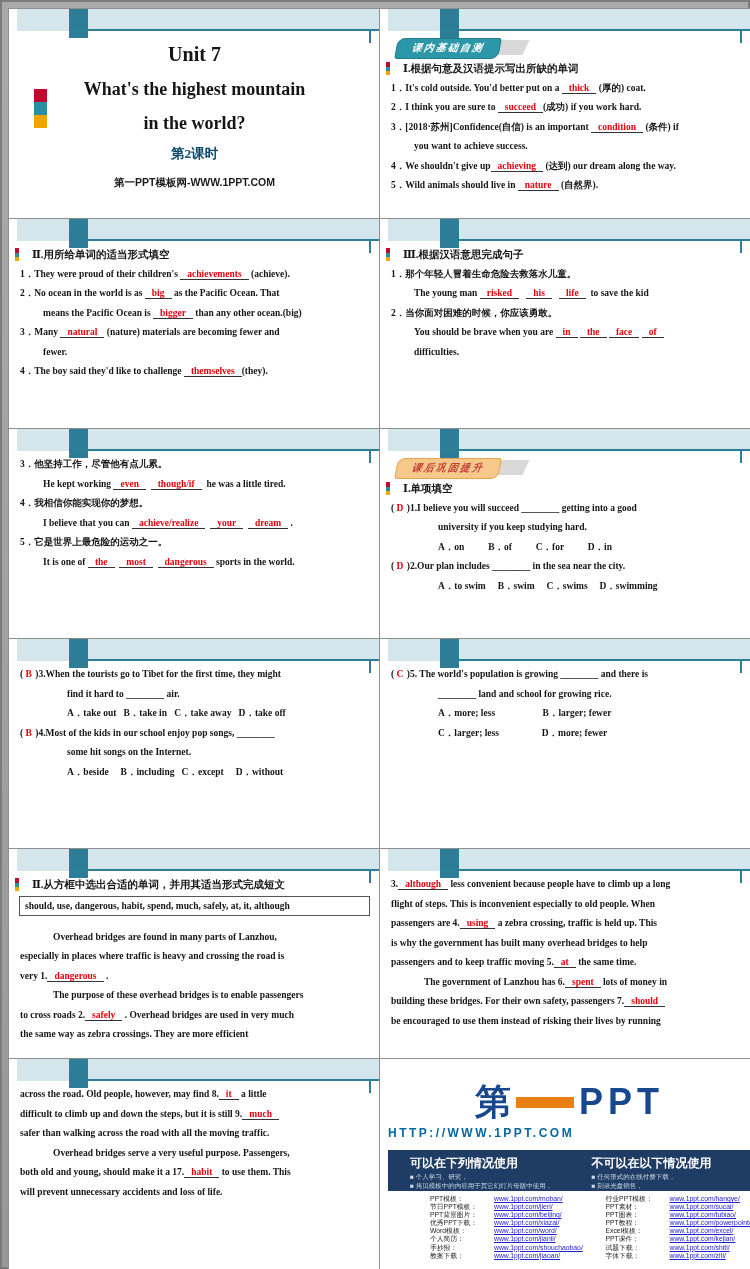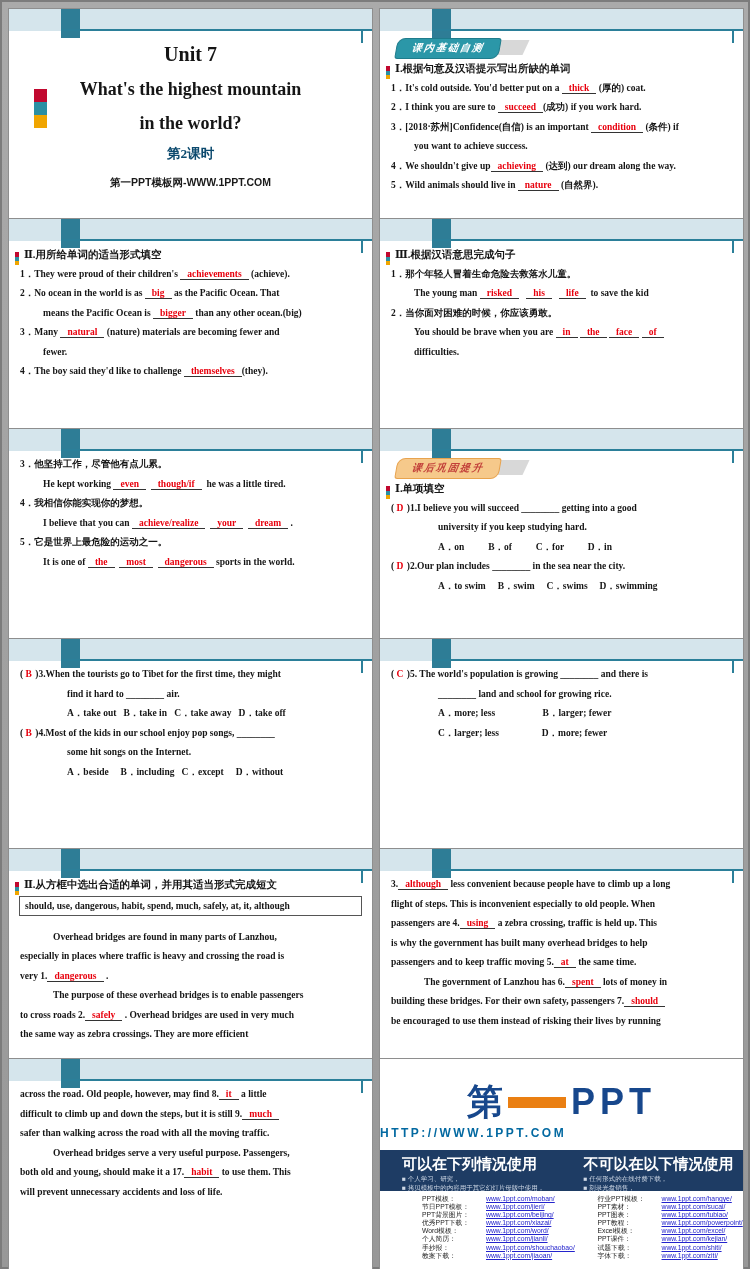--- a/index.html
+++ b/index.html
@@ -3,32 +3,32 @@
 <meta charset="utf-8">
 <style>
   html,body{margin:0;padding:0;}
   body{width:750px;height:1269px;background:#9d9d9d;font-family:"Liberation Serif","DejaVu Serif",serif;}
   .frame{width:750px;height:1269px;box-sizing:border-box;border:2px solid #7c7c7c;
          background:linear-gradient(180deg,#aaaaaa,#989898);}
   .board{display:grid;grid-template-columns:363px 363px;grid-auto-rows:200px;
          gap:10px 8px;padding:7px;}
   
   .slide{width:363px;height:238px;background:#fff;position:relative;overflow:hidden;
-         box-shadow:0 0 0 1px #8e8e8e;}
+         box-shadow:0 0 0 1px #8e8e8e;padding-left:8px;}
   .s-head{height:22px;background:#d5e5ec;position:relative;}
   .s-head .tab{position:absolute;left:52px;top:0;width:19px;height:29px;background:#2e7d96;}
   .s-head .hline{position:absolute;left:52px;right:0;bottom:0;height:2px;background:#2b7f99;}
   .s-head .rtick{position:absolute;right:9px;top:22px;width:2px;height:12px;background:#2b7f99;}
   .s-foot{position:absolute;left:0;right:0;bottom:0;height:8px;background:#2b7f99;}
   .s-foot .slash{position:absolute;right:40px;top:0;width:9px;height:8px;background:#fff;transform:skewX(-38deg);}
   .s-body{position:absolute;top:22px;left:0;right:0;bottom:8px;padding:4px 6px 0;
           font-weight:bold;font-size:9.5px;color:#151515;}
   
   .line{white-space:pre;line-height:19.5px;height:19.5px;overflow:hidden;}
-  .line.hd{display:flex;align-items:flex-end;gap:5px;font-size:10.5px;white-space:pre;}
+  .line.hd{display:flex;align-items:center;gap:13px;font-size:10.5px;white-space:pre;}
   .hd-ic{display:inline-block;width:4px;height:13px;flex:0 0 4px;
          background:linear-gradient(180deg,#c1082f 0 38%,#2b8fa3 38% 70%,#f0a500 70% 100%);}
   .l0{padding-left:5px;}
   .l1{padding-left:28px;}
   .l2{padding-left:52px;}
   .fi{padding-left:38px;}
   .bk{color:#e8000d;border-bottom:1.4px solid #333;padding:0 7px;}
   .al{color:#e8000d;letter-spacing:1px;}
   .wordbox{border:1.3px solid #555;margin:1px 4px 12px 4px;padding:1px 5px;
            line-height:16px;white-space:pre;overflow:hidden;}
@@ -53,21 +53,21 @@
   .sq.yellow{background:#f0a500;}
   
   .brand{font-family:"Liberation Sans","DejaVu Sans",sans-serif;}
   .b-logo{display:flex;justify-content:center;align-items:center;margin-top:22px;height:42px;}
   .b-char{font-size:36px;font-weight:bold;color:#17478c;}
   .b-dash{display:inline-block;width:58px;height:11px;background:#ea7f12;margin:0 5px;}
   .b-ppt{font-size:36px;font-weight:bold;color:#17478c;letter-spacing:5px;}
   .b-url{text-align:left;color:#0369a1;font-weight:bold;font-size:12px;letter-spacing:2.5px;margin-top:3px;}
   .b-band{display:flex;background:#1e3c64;margin-top:10px;height:41px;padding:5px 0 0;box-sizing:border-box;}
   .b-col{width:50%;padding:0 0 0 22px;box-sizing:border-box;}
-  .b-h{color:#fff;font-size:15px;font-weight:bold;margin-bottom:1px;}
+  .b-h{color:#fff;font-size:12px;font-weight:bold;margin-bottom:1px;}
   .uitem{color:#cdd7e5;font-size:6.5px;line-height:8.5px;}
   .b-links{display:flex;padding:4px 6px 0;}
   .b-lcol{width:50%;padding-left:36px;box-sizing:border-box;}
   .lrow{display:flex;line-height:8.1px;}
   .llbl{width:64px;flex:0 0 64px;font-size:6.8px;color:#222;}
   .lurl{font-size:6.8px;color:#2323cc;text-decoration:underline;}
   .b-strip{position:absolute;left:0;right:0;bottom:0;height:5px;background:#1e3c64;}
 </style>
 </head>
 <body>

